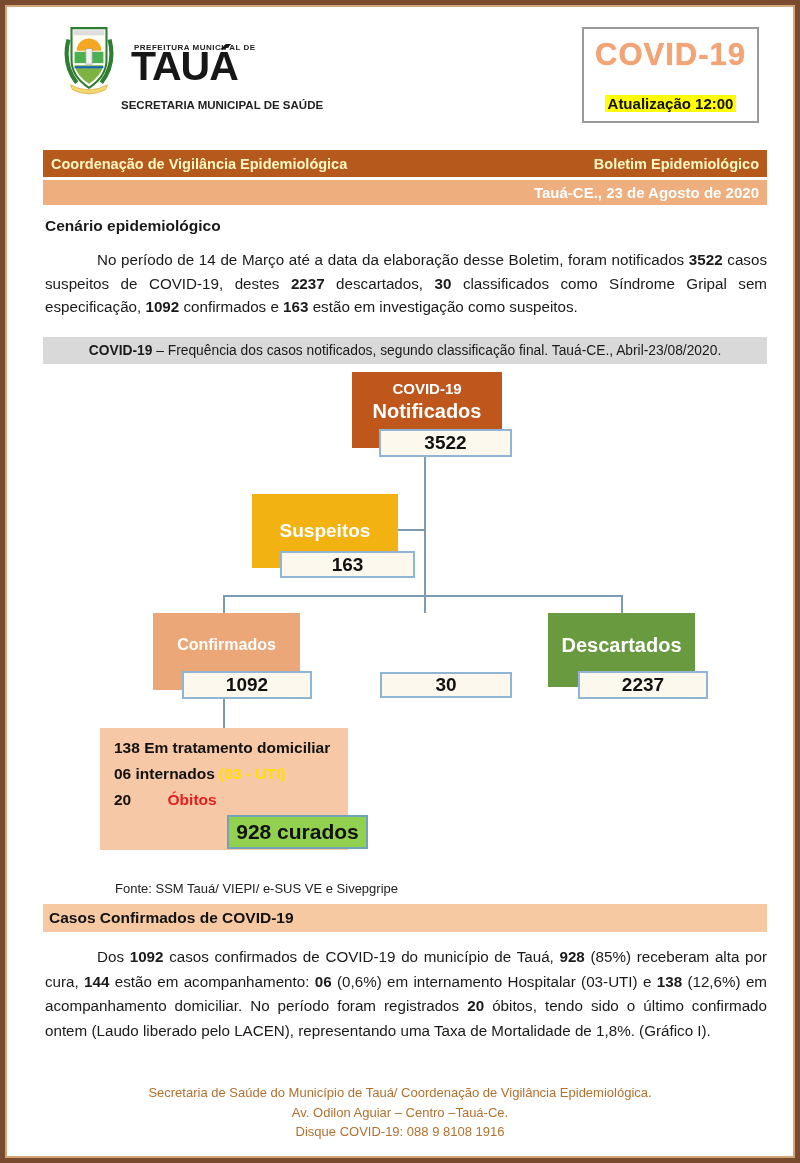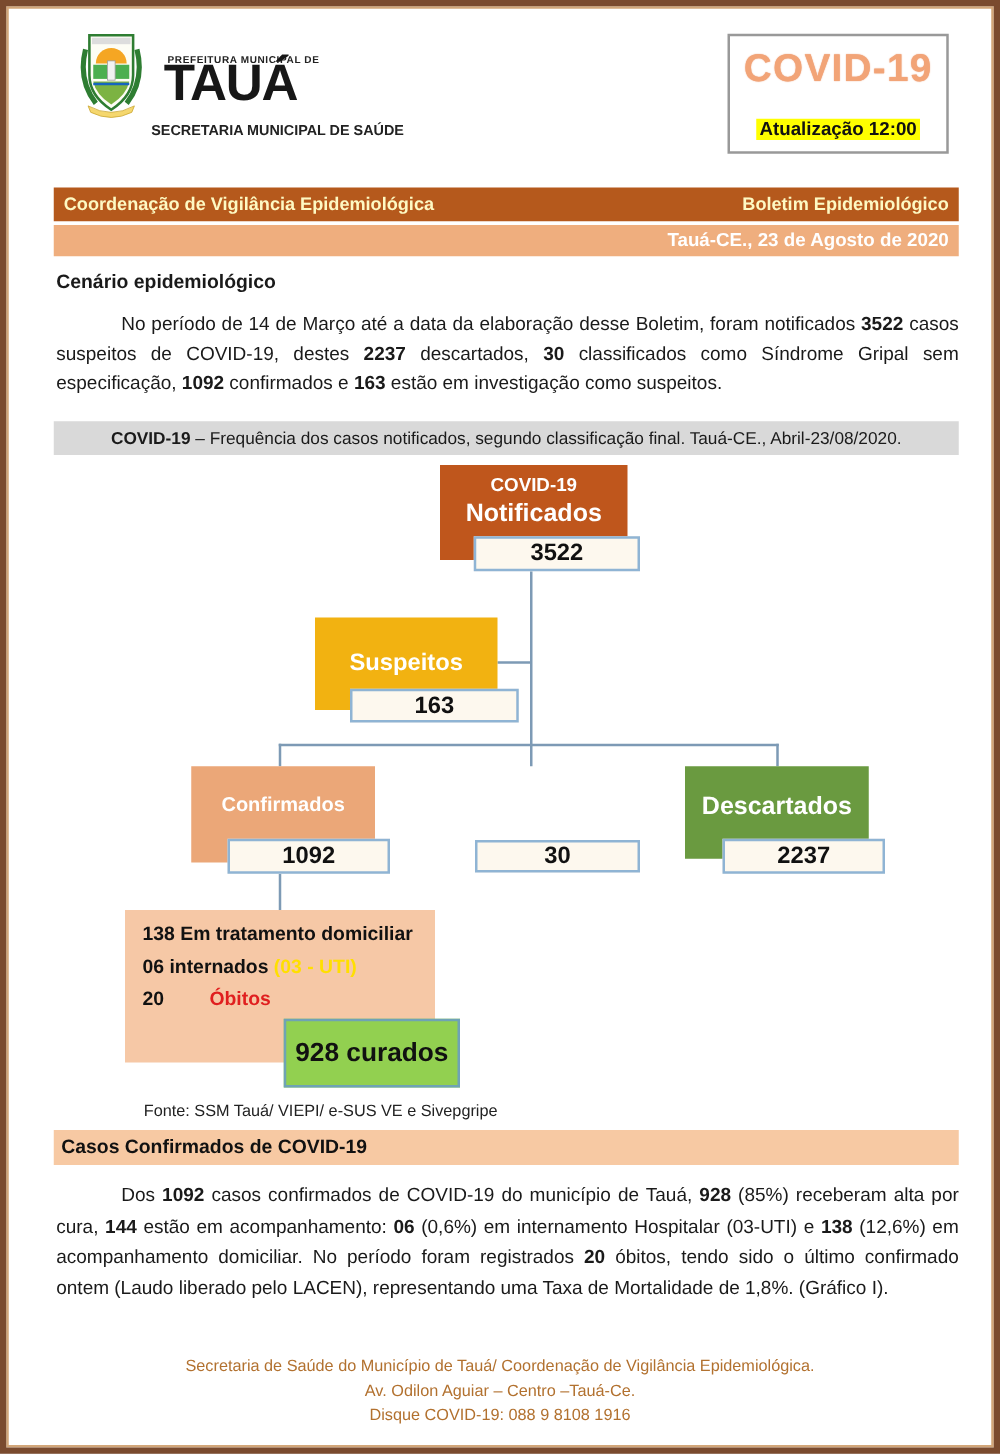--- a/index.html
+++ b/index.html
@@ -60,21 +60,21 @@
   .cline{background:var(--c-line);}
   .ln-vmain{left:419px;top:452px;width:2px;height:156px;}
   .ln-hsusp{left:393px;top:524px;width:27px;height:2px;}
   .ln-hdist{left:218px;top:590px;width:400px;height:2px;}
   .ln-dconf{left:218px;top:590px;width:2px;height:18px;}
   .ln-ddesc{left:616px;top:590px;width:2px;height:18px;}
   .ln-dpink{left:218px;top:694px;width:2px;height:30px;}
   .pink-box{left:95px;top:723px;width:248px;height:122px;background:var(--c-pink);
     padding:11px 0 0 14px;font-size:15.5px;font-weight:bold;color:#111;}
   .pink-box .dline{margin-bottom:8px;}
-  .curados-box{left:222px;top:810px;width:141px;height:55px;background:var(--c-curados);
+  .curados-box{left:222px;top:810px;width:141px;height:34px;background:var(--c-curados);
     border:2px solid var(--c-curados-border);display:flex;align-items:center;justify-content:center;
     font-size:21px;font-weight:bold;color:#111;}
   .fonte{left:110px;top:876px;font-size:13px;color:#222;}
   
   .section-bar{left:38px;top:899px;width:724px;height:28px;background:var(--c-peach);
     display:flex;align-items:center;padding-left:6px;font-size:15.5px;font-weight:bold;color:#111;}
   .para2{top:940px;line-height:1.62;}
   .footer{left:0;right:0;top:1078px;text-align:center;font-size:13px;line-height:1.5;color:var(--c-footer);}
 </style>
 </head>

